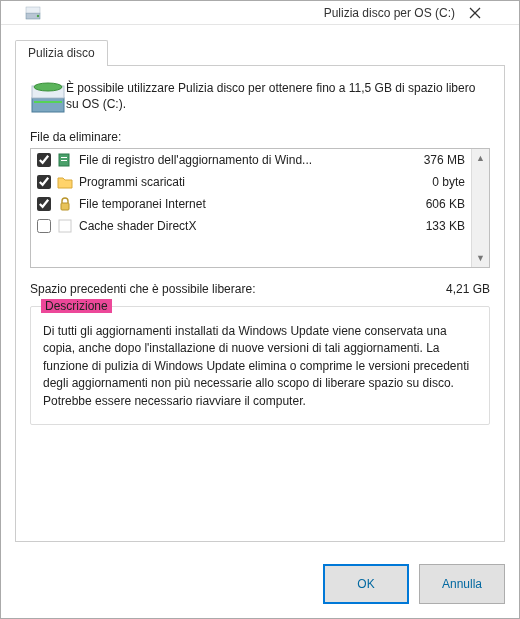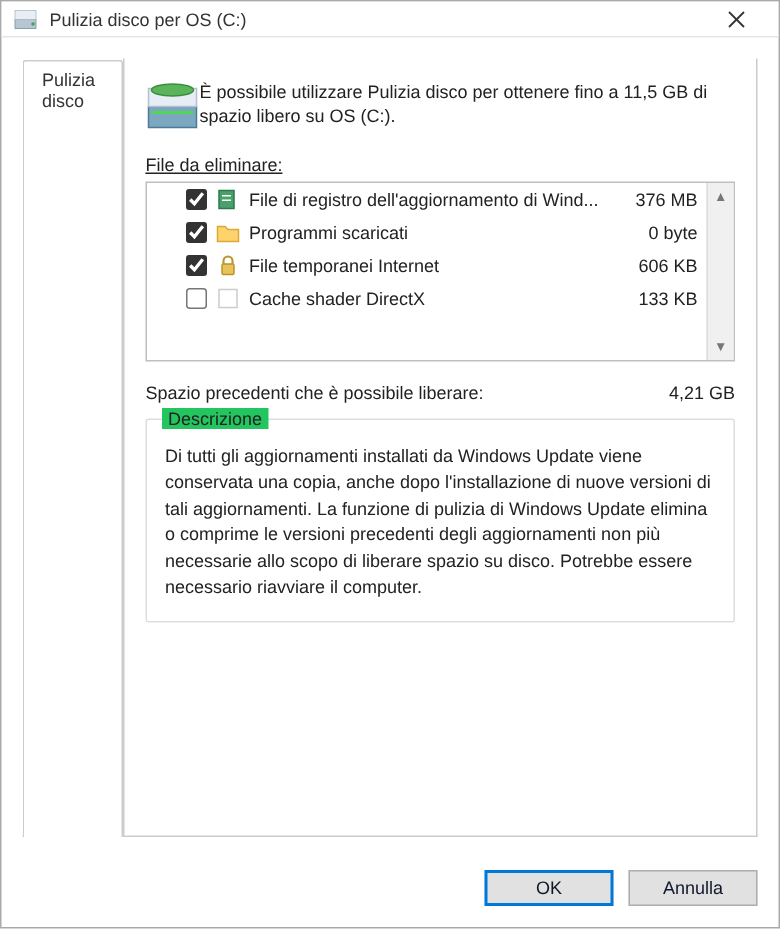--- a/index.html
+++ b/index.html
@@ -10,32 +10,33 @@
   width: 520px;
   height: 619px;
   border: 1px solid #aaa;
   display: flex;
   flex-direction: column;
 }
 .titlebar {
   height: 24px;
   display: flex;
   align-items: center;
-  padding: 0 8px;
+  padding: 0 24px;
   border-bottom: 1px solid #e5e5e5;
   background: #fff;
+  text-align: right;
 }
 .titlebar .app-icon { width: 16px; height: 16px; margin-right: 8px; }
 .titlebar .title { flex: 1; color: #333; font-size: 12px; }
 .titlebar .close {
   width: 40px; height: 28px;
   display: flex; align-items: center; justify-content: center;
   color: #333;
 }
-.client { padding: 14px 14px 12px 14px; flex: 1; display: flex; flex-direction: row; }
+.client { padding: 14px 14px 12px 14px; flex: 1; display: flex; flex-direction: column; }
 .tabs { display: flex; border-bottom: 1px solid #ccc; }
 .tab {
   padding: 5px 12px 6px 12px;
   font-size: 12px;
   color: #333;
   border: 1px solid transparent;
   border-bottom: none;
   position: relative;
   top: 1px;
   cursor: pointer;
@@ -50,26 +51,25 @@
   border: 1px solid #ccc;
   border-top: none;
   padding: 14px 14px 18px 14px;
   flex: 1;
   display: flex;
   flex-direction: column;
 }
 .intro { display: flex; margin-bottom: 14px; }
 .disk-icon { width: 36px; height: 36px; flex-shrink: 0; }
 .intro-text { color: #222; line-height: 1.35; }
-.section-label { text-decoration: underline; color: #222; margin-bottom: 4px; }
+.section-label { color: #222; margin-bottom: 4px; }
 .filelist {
   border: 1px solid #bfbfbf;
   height: 120px;
   display: flex;
-  padding-left: 20px;
 }
 .filelist-items { flex: 1; overflow: hidden; }
 .filelist-row {
   display: flex;
   align-items: center;
   padding: 2px 6px;
   height: 22px;
   gap: 6px;
 }
 .filelist-row input[type=checkbox] {
@@ -101,38 +101,38 @@
 }
 .desc-group {
   border: 1px solid #ddd;
   border-radius: 2px;
   padding: 12px 12px 14px 12px;
   position: relative;
 }
 .desc-legend {
   position: absolute;
   top: -8px; left: 10px;
-  background: #22c55e;
+  background: #ec4899;
   padding: 0 4px;
   color: #222;
 }
 .desc-body { color: #222; line-height: 1.45; margin-top: 4px; }
 .buttons {
   display: flex;
   justify-content: flex-end;
   gap: 10px;
   padding: 10px 14px 14px 14px;
 }
 .btn {
   min-width: 86px;
-  height: 24px;
+  height: 40px;
   border: 1px solid #adadad;
   background: #e1e1e1;
   font-size: 12px;
-  color: #0f172a;
+  color: #0369a1;
   display: inline-flex;
   align-items: center;
   justify-content: center;
   cursor: pointer;
 }
 .btn.primary { border: 2px solid #0078d7; background: #e1e1e1; }
 </style>
 </head>
 <body>
 

